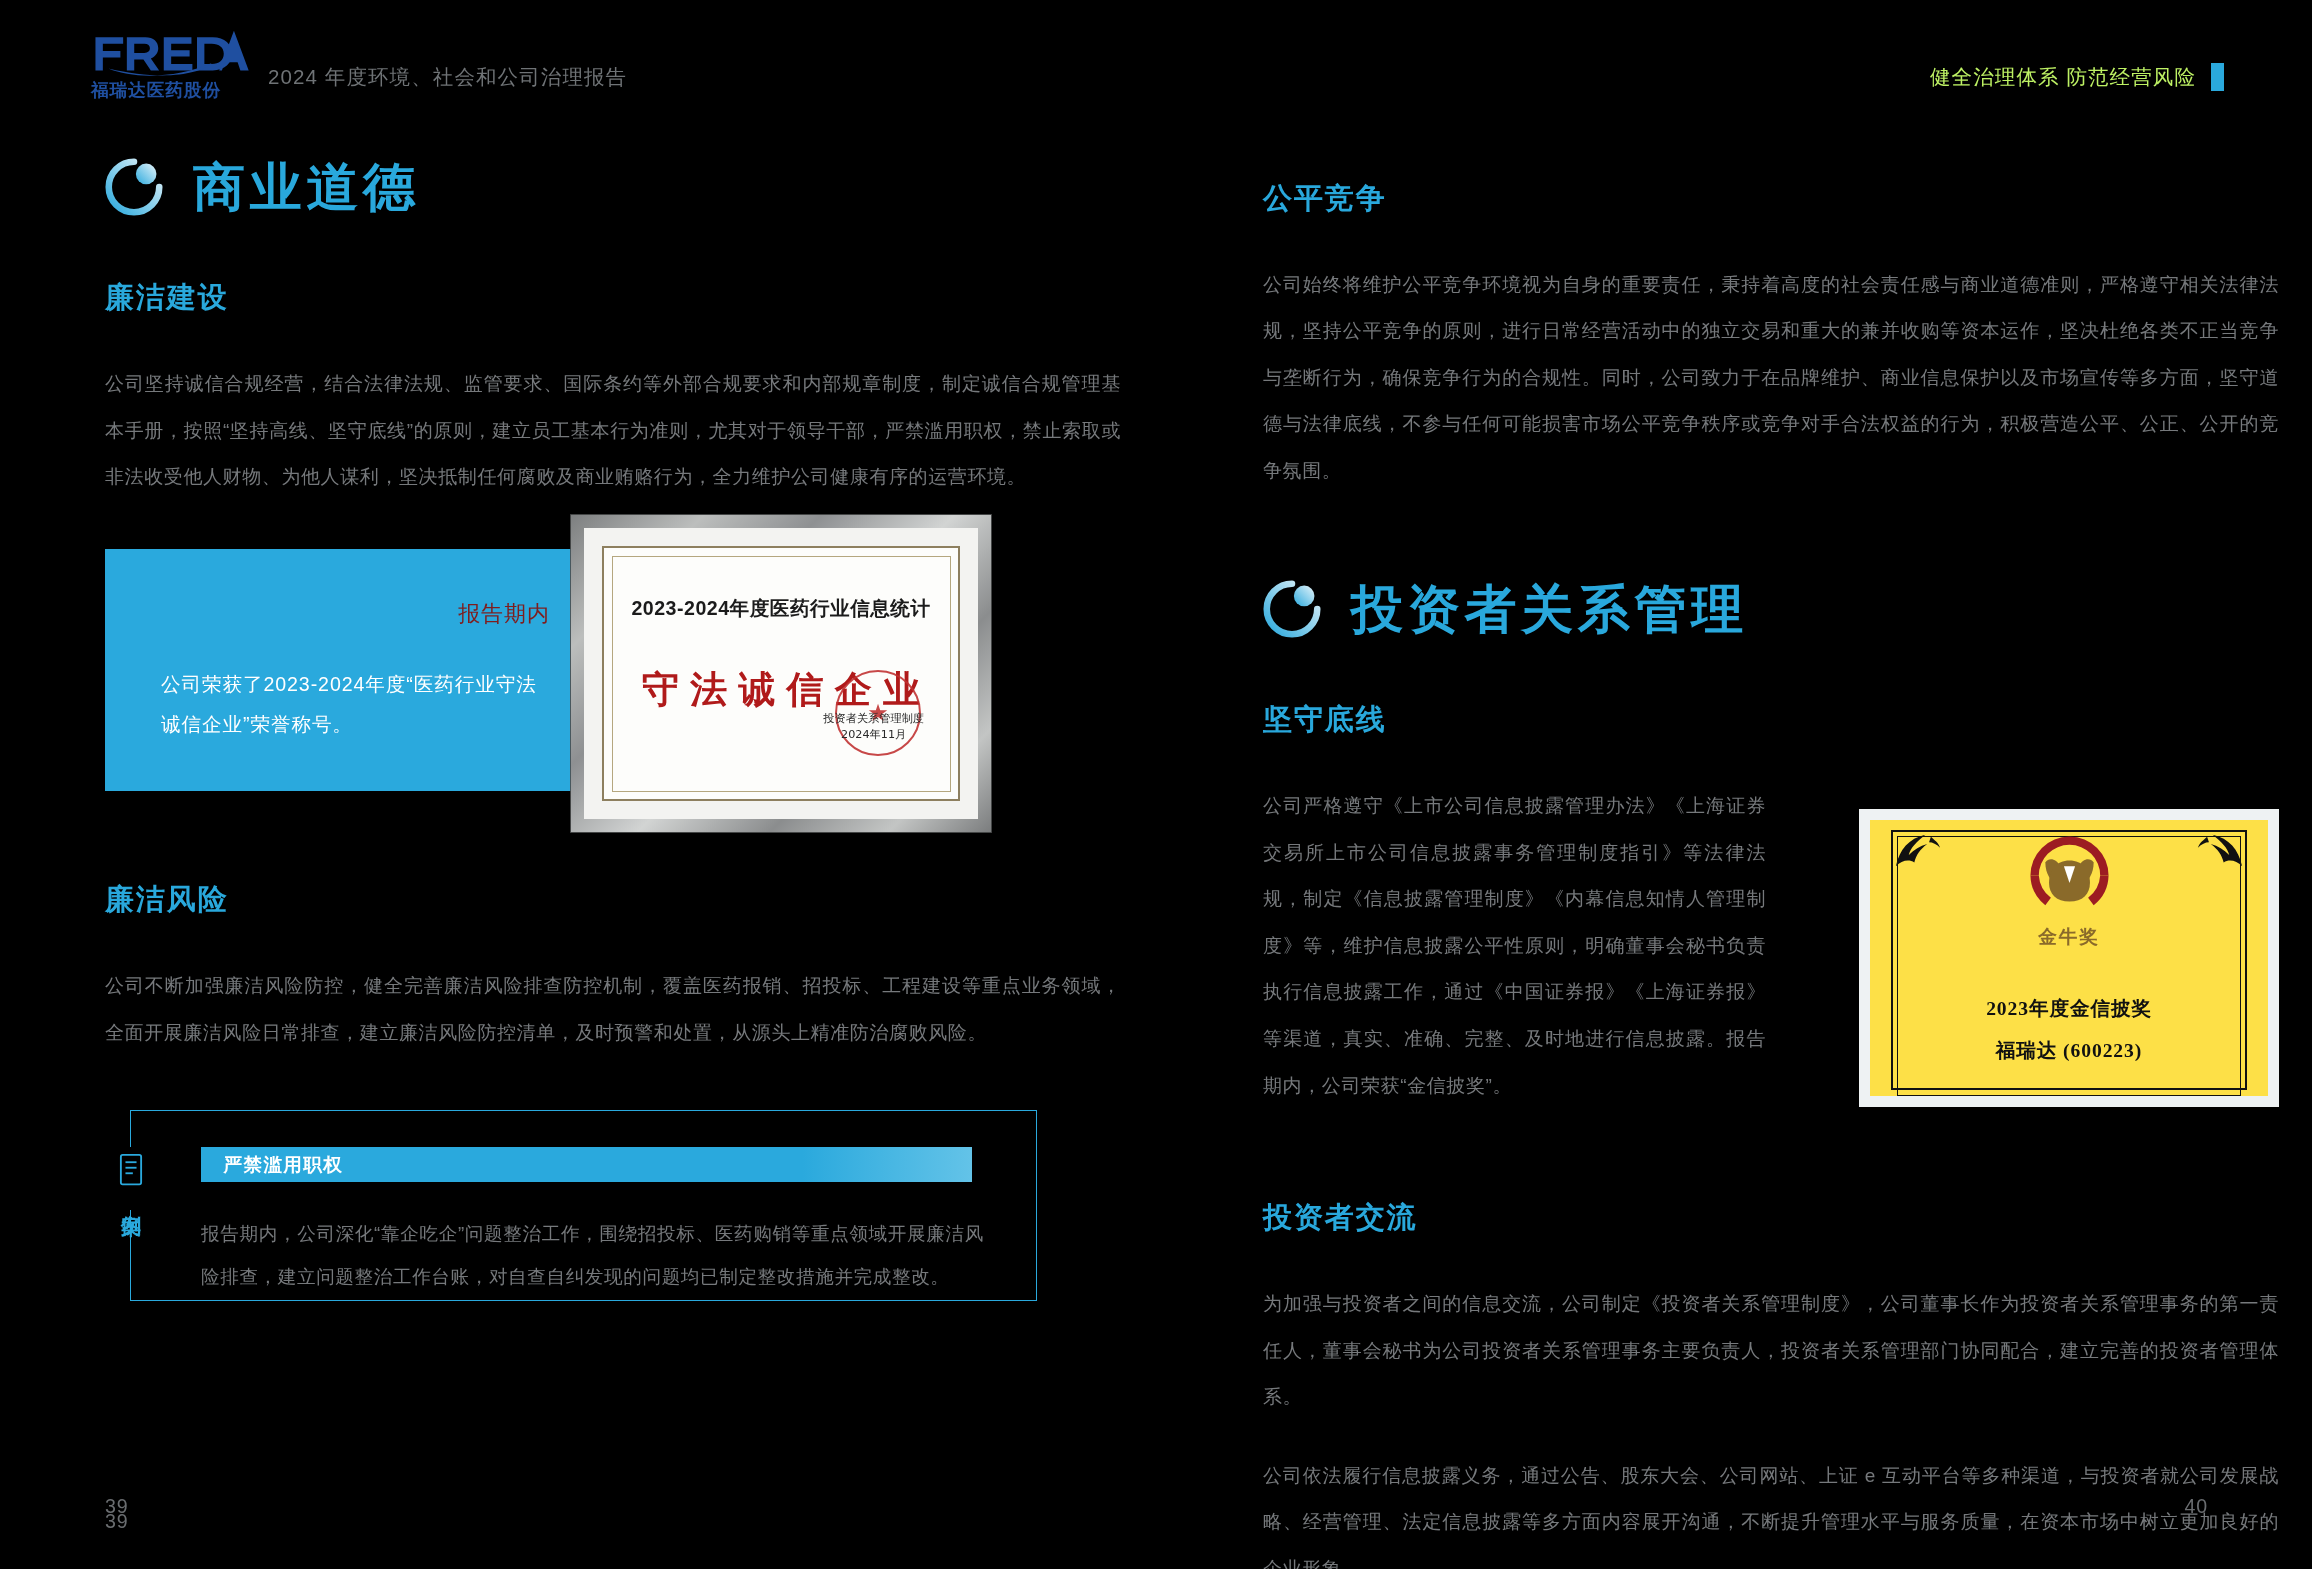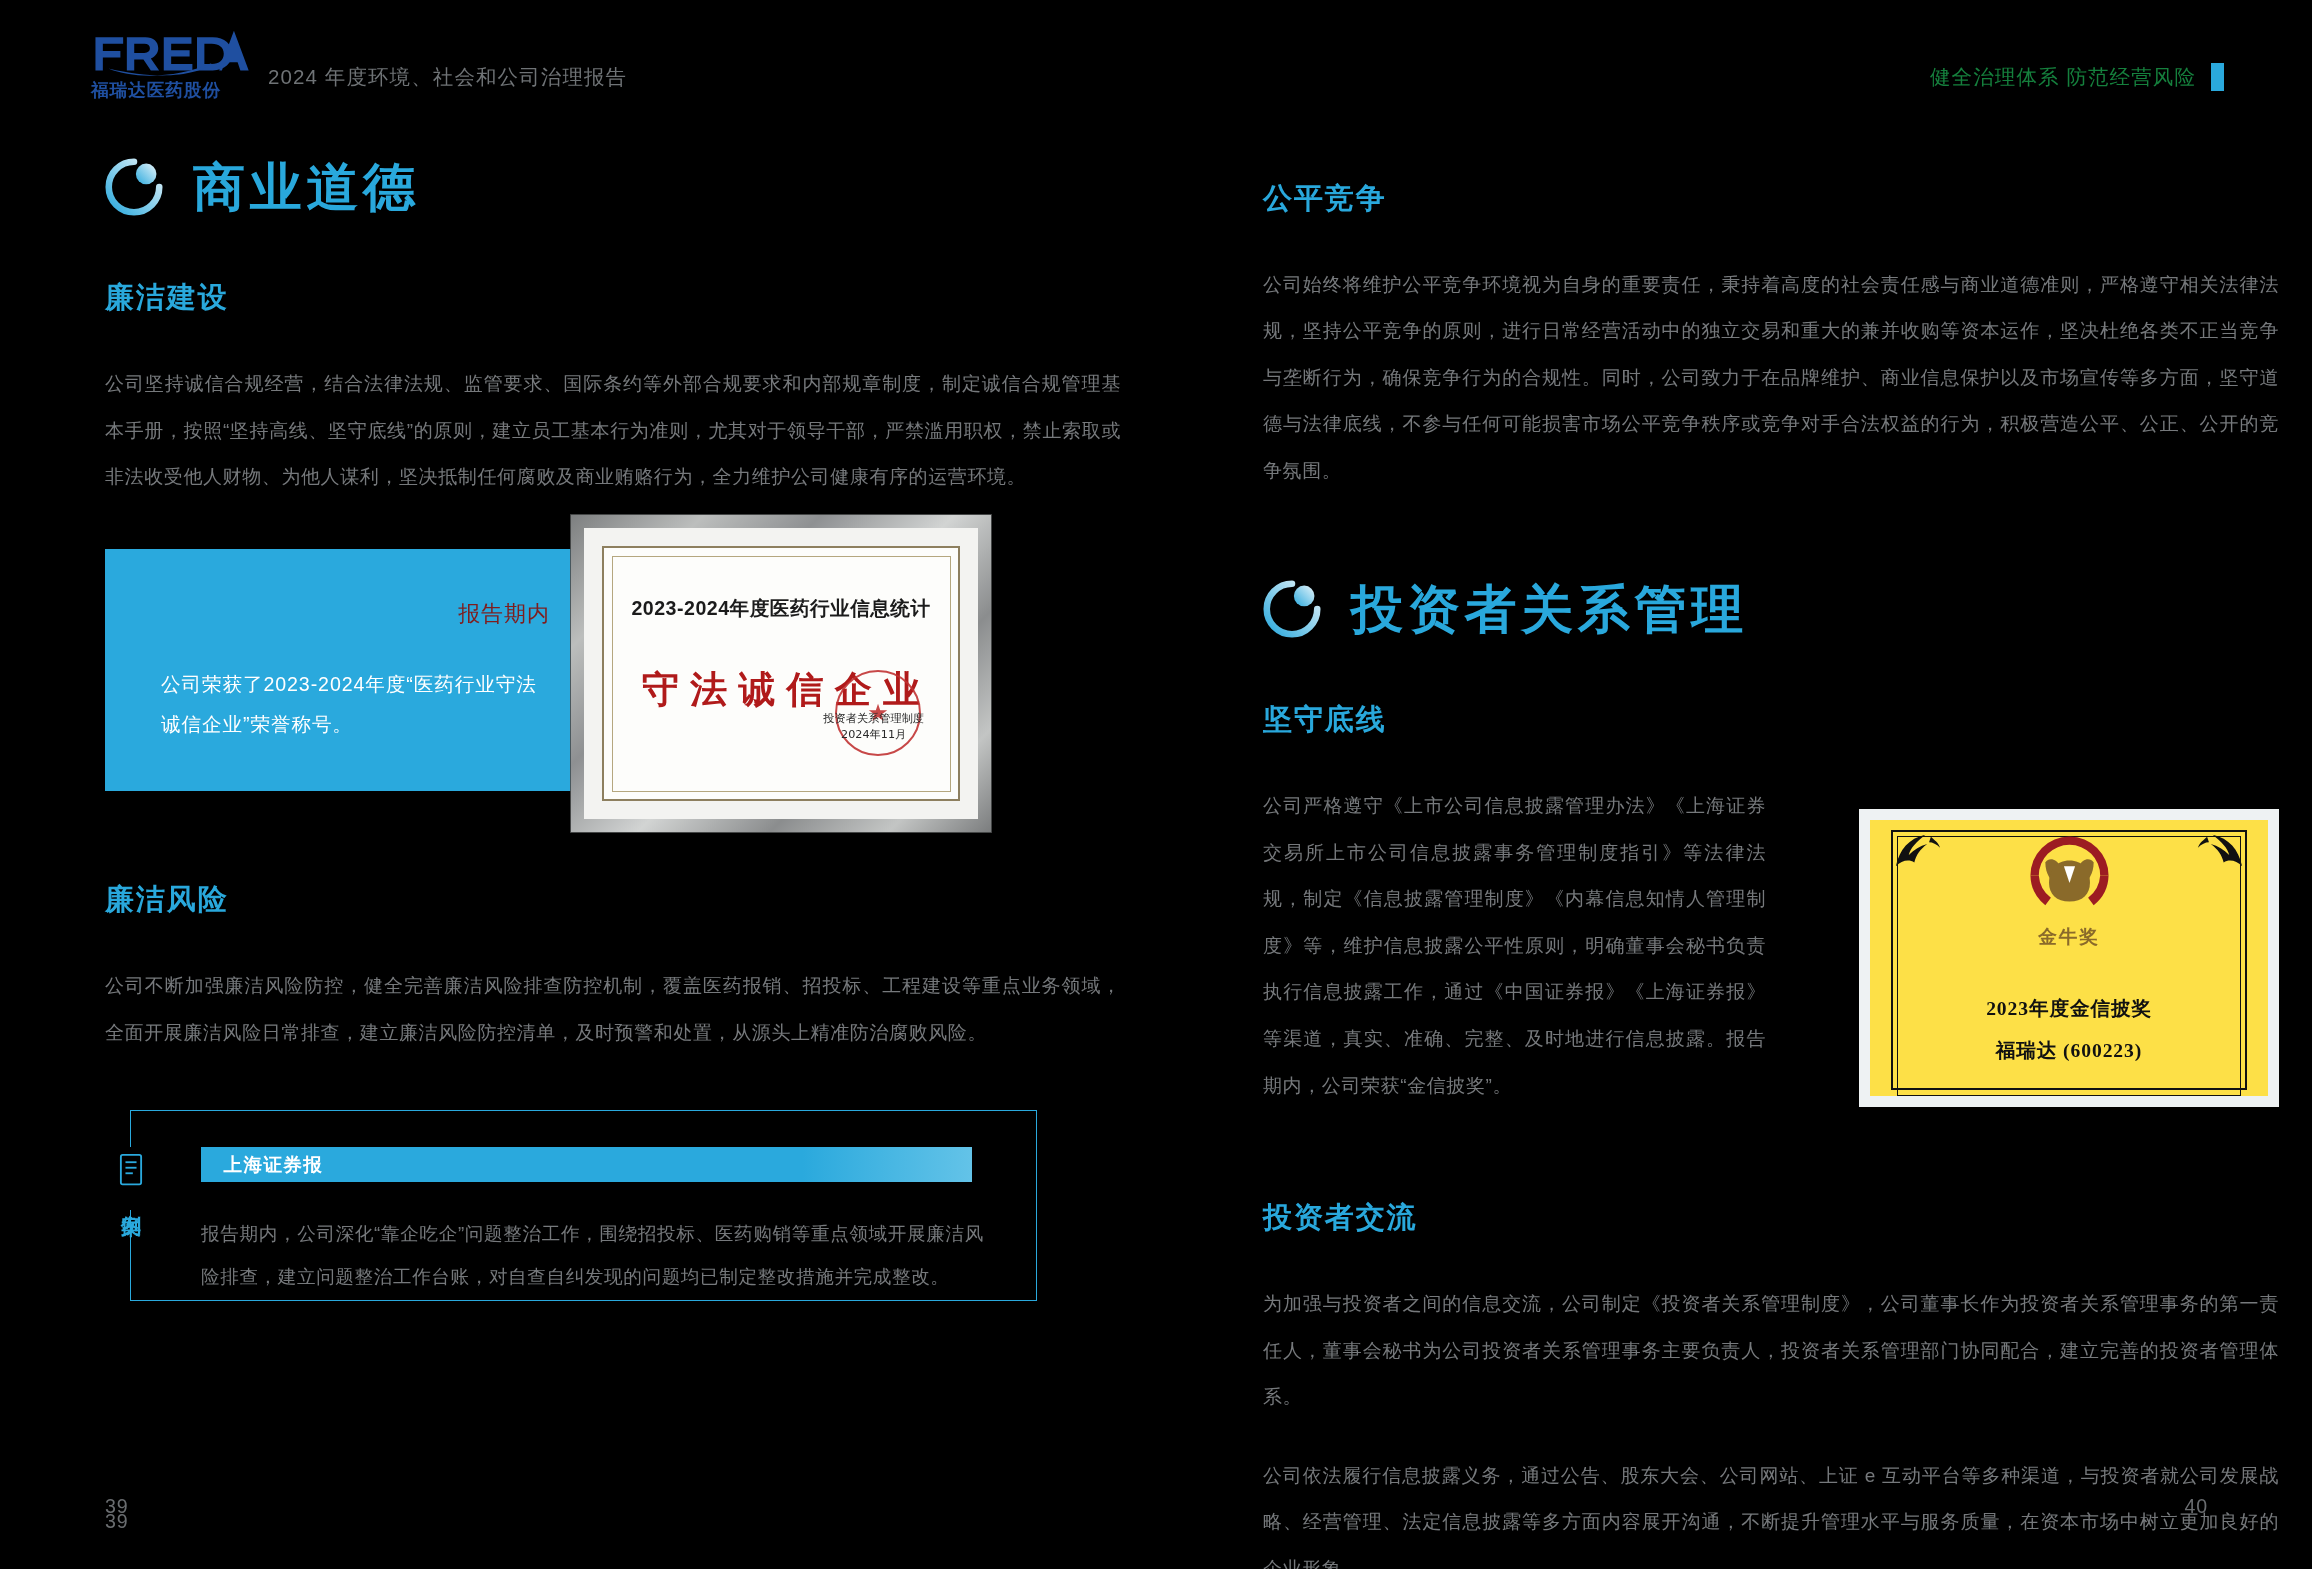--- a/index.html
+++ b/index.html
@@ -54,21 +54,21 @@
   }
   .header-right {
     position: absolute;
     right: 89px; top: 63px;
     display: flex;
     align-items: center;
     gap: 15px;
   }
   .header-right-label {
     font-size: 20.5px;
-    color: #15803d;
+    color: #bef264;
     letter-spacing: 1.1px;
     white-space: nowrap;
   }
   .header-right-bar {
     width: 13px; height: 28px;
     background: #2aa9dd;
     display: inline-block;
   }
 
   
@@ -421,21 +421,21 @@
       <div class="case-tab">
         <svg class="case-tab-icon" viewBox="0 0 30 38">
           <rect x="4" y="2" width="22" height="32" rx="2" fill="none" stroke="#2aa9dd" stroke-width="2"></rect>
           <line x1="9" y1="10" x2="21" y2="10" stroke="#2aa9dd" stroke-width="2"></line>
           <line x1="9" y1="16" x2="21" y2="16" stroke="#2aa9dd" stroke-width="2"></line>
           <line x1="9" y1="22" x2="17" y2="22" stroke="#2aa9dd" stroke-width="2"></line>
         </svg>
         <div class="case-tab-text">案例</div>
       </div>
       <div class="case-bar">
-        <span class="case-bar-text">上海证券报</span>
+        <span class="case-bar-text">严禁滥用职权</span>
       </div>
       <div class="case-body">报告期内，公司深化“靠企吃企”问题整治工作，围绕招投标、医药购销等重点领域开展廉洁风险排查，建立问题整治工作台账，对自查自纠发现的问题均已制定整改措施并完成整改。</div>
     </div>
 
     <div class="pgnum left" style="position:absolute; left:0; top:1352px;">39</div>
   </div>
 
   <div class="cert-wrap">
     <div class="cert-inner">
       <div class="cert-paper">

